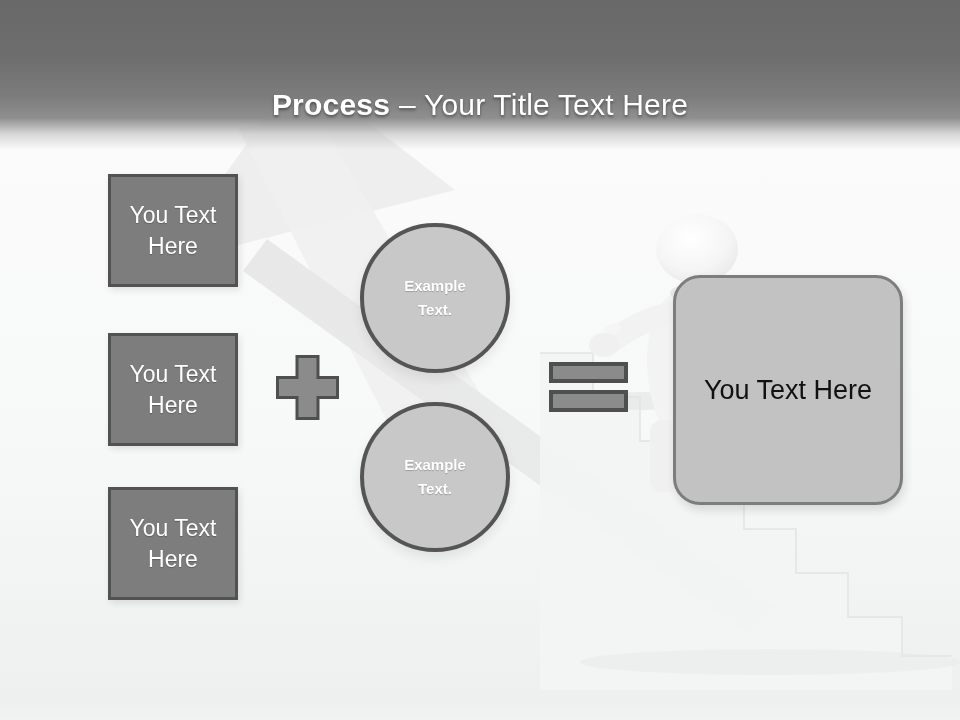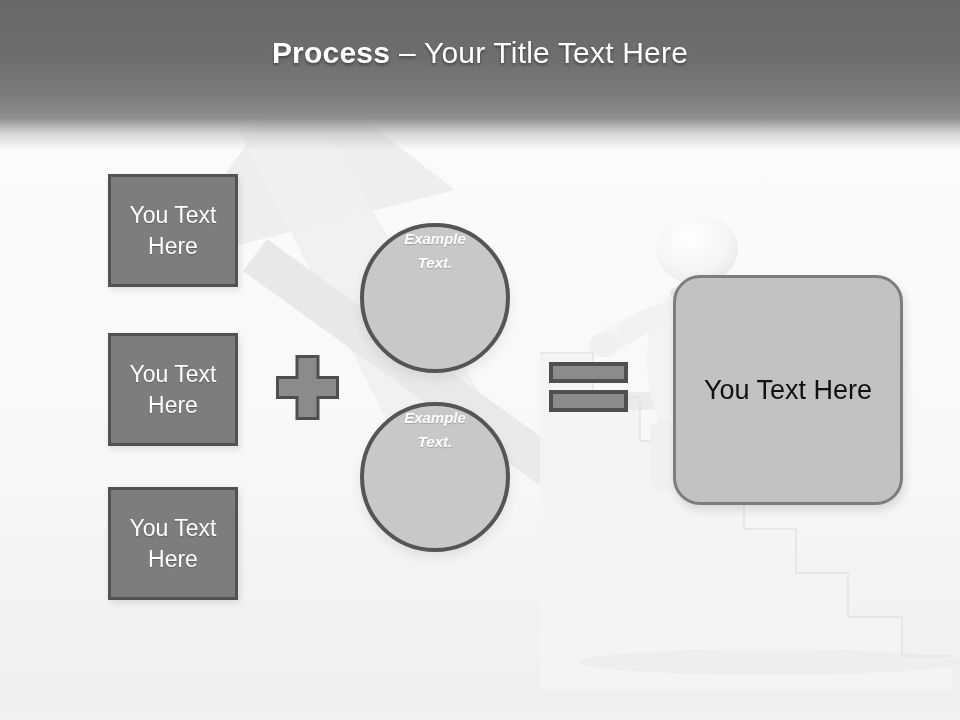--- a/index.html
+++ b/index.html
@@ -28,42 +28,42 @@
     background:linear-gradient(180deg,
       var(--header-top,#686868) 0px,
       #6e6e6e 58px,
       #7d7d7d 98px,
       #8f8f8f 118px,
       rgba(185,185,185,0.55) 134px,
       rgba(245,245,245,0) 150px);
     pointer-events:none;
   }
   .title{
-    margin:0; padding-top:36px; text-align:center; white-space:nowrap;
+    margin:0; padding-top:88px; text-align:center; white-space:nowrap;
     font-size:30px; font-weight:normal; color:var(--text-light,#fff);
     text-shadow:0 2px 3px rgba(0,0,0,0.4); letter-spacing:0.2px;
   }
   .title .t-bold{font-weight:bold; margin-right:9px;}
   
   .shape{position:absolute; z-index:2; box-sizing:border-box;}
   .side-box{
     left:108px; width:130px; height:113px;
     background:var(--box-fill,#7d7d7d); border:3px solid var(--box-border,#525252);
     display:flex; align-items:center; justify-content:center; text-align:center;
     color:var(--text-light,#fff); font-size:23px; line-height:1.32;
     text-shadow:0 1px 1px rgba(0,0,0,0.25);
     box-shadow:2px 3px 7px rgba(0,0,0,0.10);
   }
   .side-box .lbl{width:100px;}
   .b1{top:174px;} .b2{top:333px;} .b3{top:487px;}
   .circle{
     left:360px; width:150px; height:150px; border-radius:50%;
     background:var(--circle-fill,#c8c8c8); border:4px solid var(--circle-border,#555);
-    display:flex; align-items:flex-start; justify-content:center; text-align:center;
-    color:var(--text-light,#fff); font-size:15px; font-weight:bold; font-style:italic;
+    display:flex; align-items:center; justify-content:center; text-align:center;
+    color:var(--text-light,#fff); font-size:15px; font-weight:bold; 
     line-height:1.6; text-shadow:0 1px 1px rgba(0,0,0,0.22);
     box-shadow:0 6px 12px rgba(0,0,0,0.08);
   }
   .circle .lbl{width:86px;}
   .c1{top:223px;} .c2{top:402px;}
   .plus-wrap{left:276px; top:355px; width:63px; height:65px;}
   .equals{left:549px; top:362px; width:79px;}
   .equals .bar{
     box-sizing:border-box; width:79px; height:21px;
     background:var(--operator-fill,#8b8b8b); border:4px solid var(--operator-border,#4f4f4f);

